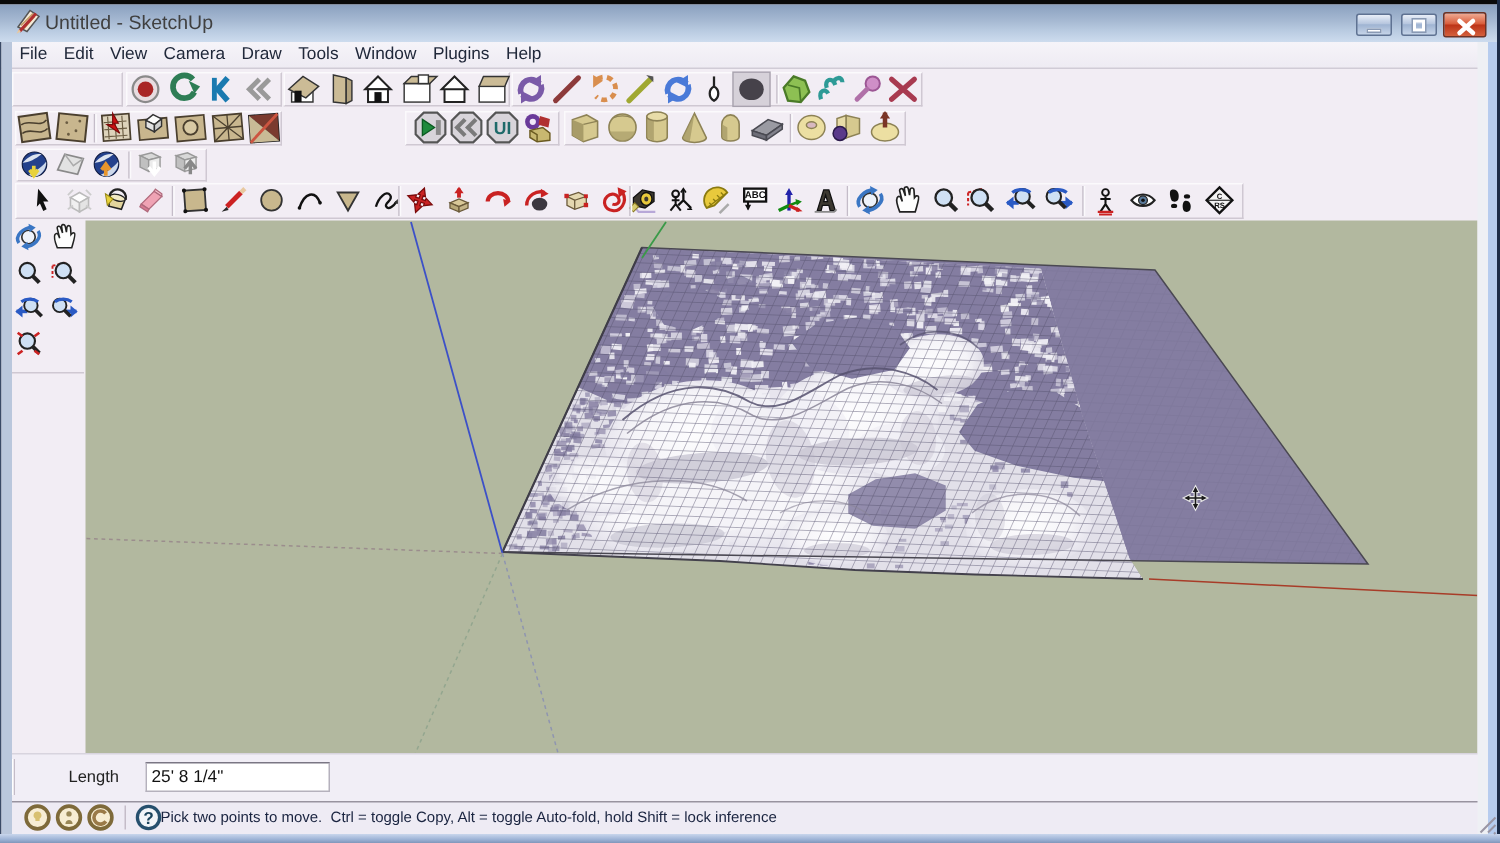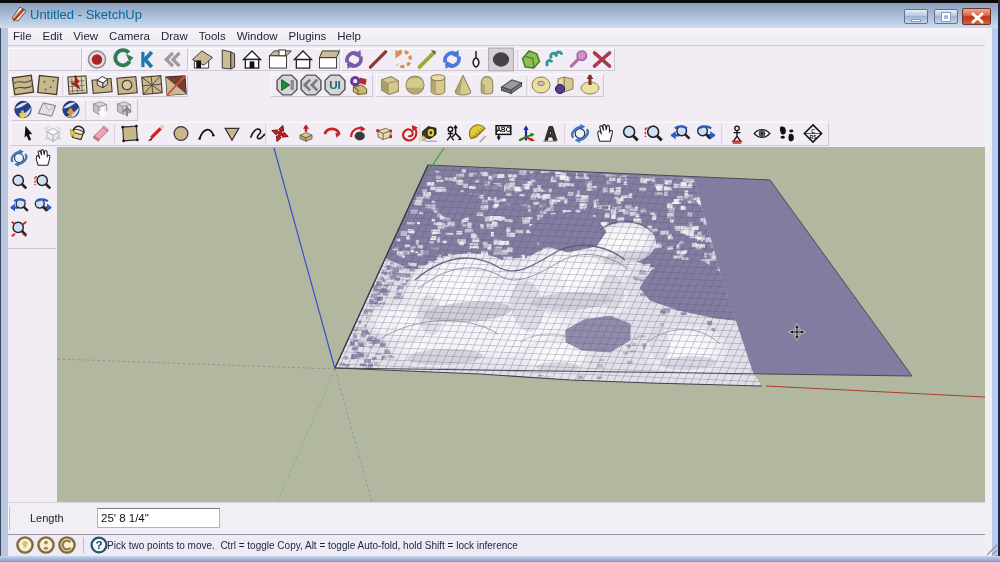--- a/index.html
+++ b/index.html
@@ -1,21 +1,21 @@
 <!DOCTYPE html>
 <html><head><meta charset="utf-8"><style>
 *{margin:0;padding:0;box-sizing:border-box}
 body{width:1000px;height:562px;position:relative;overflow:hidden;font-family:"Liberation Sans",sans-serif;background:#f2edf4}
 .abs{position:absolute}
 </style></head><body>
 
 <div class="abs" style="left:0;top:0;width:1000px;height:3px;background:#0a0a0a"></div>
 
 <div class="abs" style="left:0;top:3px;width:1000px;height:25px;background:linear-gradient(#8aa0bf,#a7bad3 45%,#b9cbe1 70%,#cddcee)"></div>
-<div class="abs" style="left:30px;top:7px;font-size:13px;color:#0369a1">Untitled - SketchUp</div>
+<div class="abs" style="left:30px;top:7px;font-size:13px;color:#404040">Untitled - SketchUp</div>
 <svg width="18" height="18" viewBox="0 0 18 18" style="position:absolute;left:10px;top:5px">
 <path d="M 2,13 L 10,2 L 16,6 L 8,16 Z" fill="#f4ead8" stroke="#555" stroke-width="1"></path>
 <path d="M 4,12 L 12,4 M 6,14 L 13,6" stroke="#c49a60" stroke-width="1"></path>
 <path d="M 3,16 L 14,4" stroke="#b03030" stroke-width="2.2"></path>
 <path d="M 1,17.5 L 4,16 L 2.5,14.5 Z" fill="#e8c9a0"></path>
 </svg>
 
 <div style="position:absolute;left:904px;top:9px;width:24px;height:15px;border:1px solid #5f7292;border-radius:2px;background:linear-gradient(#e8eef8,#b6c6de 45%,#9fb4d2 50%,#c6d4e8)">
     <div style="position:absolute;left:6px;top:9px;width:10px;height:3px;background:#fff;border:1px solid #8a9ab4"></div>
   </div>
@@ -1515,21 +1515,21 @@
   </svg>
 
 <div class="abs" style="left:985px;top:28px;width:7px;height:528px;background:#eef0f4"></div>
 <div class="abs" style="left:992px;top:28px;width:6px;height:528px;background:#b6ccee"></div>
 <div class="abs" style="left:998px;top:0px;width:2px;height:562px;background:#1c2c48"></div>
 <div class="abs" style="left:0;top:28px;width:1px;height:528px;background:#3a4a66"></div>
 <div class="abs" style="left:1px;top:28px;width:7px;height:528px;background:#bac7dc"></div>
 
 <div class="abs" style="left:8px;top:502px;width:977px;height:32px;background:#f1eef6;border-top:1px solid #d8d4de"></div>
 <div class="abs" style="left:8px;top:506px;width:2px;height:24px;border-left:1px solid #fff;border-right:1px solid #c4bcc8"></div>
-<div class="abs" style="left:30px;top:512px;width:65px;text-align:left;font-size:11px;color:#222">Length</div>
+<div class="abs" style="left:30px;top:512px;width:65px;text-align:center;font-size:11px;color:#222">Length</div>
 <div class="abs" style="left:97px;top:508px;width:123px;height:20px;background:#fff;border:1px solid #b5b1bd;border-top-color:#7a7684;font-size:11.5px;color:#111;padding:3px 0 0 3px">25' 8 1/4"</div>
 
 <div class="abs" style="left:8px;top:534px;width:977px;height:22px;background:#eeebf4;border-top:1px solid #98939f"></div>
 <div class="abs" style="left:8px;top:534px;width:977px;height:22px">
 <svg width="110" height="22" viewBox="0 0 110 22" style="position:absolute;left:0;top:0">
 <circle cx="17" cy="11" r="7.6" fill="#f7edd3" stroke="#7e6a3a" stroke-width="2.4"></circle>
 <path d="M 17,7 a 2.6,2.6 0 0 1 1.4,4.8 l 0,1.6 l -2.8,0 l 0,-1.6 a 2.6,2.6 0 0 1 1.4,-4.8" fill="#d8c070"></path>
 <circle cx="38" cy="11" r="7.6" fill="#f7edd3" stroke="#7e6a3a" stroke-width="2.4"></circle>
 <circle cx="38" cy="8.6" r="1.8" fill="#9a8858"></circle>
       <path d="M 35.6,15.4 C 35.6,11.8 40.4,11.8 40.4,15.4 Z" fill="#9a8858"></path>

